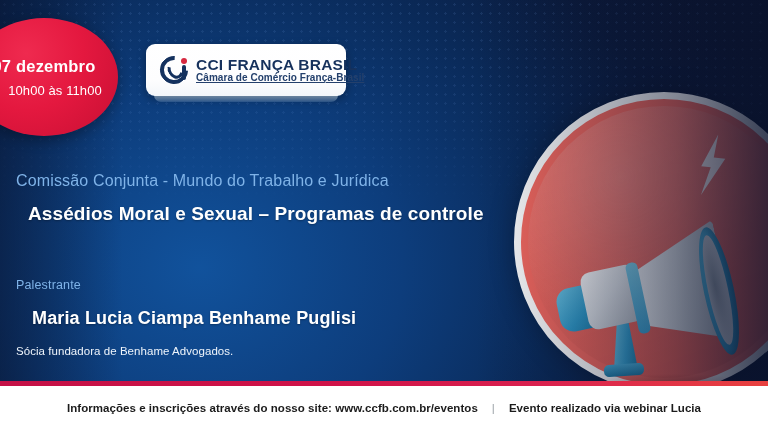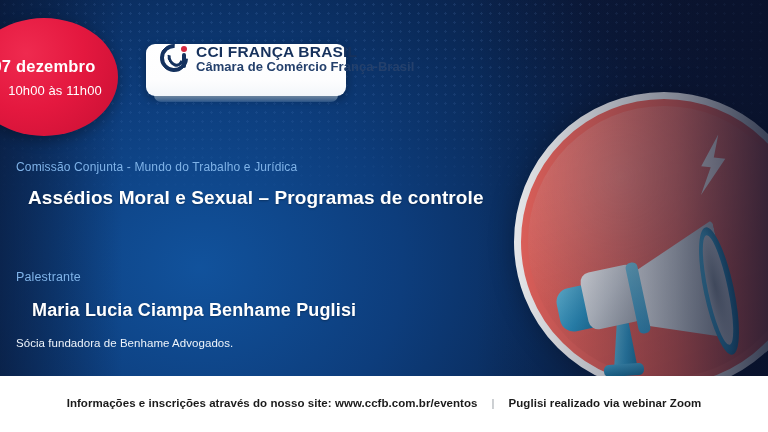--- a/index.html
+++ b/index.html
@@ -115,21 +115,21 @@
     background:radial-gradient(ellipse at center, rgba(120,30,25,.30) 0%, rgba(120,30,25,0) 72%);
     border-radius:50%;
   }
 
   
   .logo-card{
     position:absolute;left:146px;top:44px;width:200px;height:52px;
     background:linear-gradient(180deg,#ffffff 0%,#fdfdfe 70%,#f3f6fa 100%);
     border-radius:9px;
     box-shadow:0 3px 10px rgba(0,0,0,.35);
-    display:flex;gap:8px;padding:0 10px 0 14px;
+    display:flex;align-items:center;gap:8px;padding:0 10px 0 14px;
     box-sizing:border-box;
   }
   .logo-card-shade{
     position:absolute;left:154px;top:94px;width:184px;height:8px;
     background:linear-gradient(180deg,rgba(186,214,240,.95),rgba(140,180,225,.25));
     border-radius:0 0 7px 7px;
   }
   .logo-mark{position:relative;width:28px;height:28px;flex:0 0 28px;}
   .logo-mark .arc{
     position:absolute;left:0;top:0;width:28px;height:28px;
@@ -151,22 +151,22 @@
   .logo-mark .i-dot{
     position:absolute;right:1px;top:2px;width:6px;height:6px;
     background:#d6283f;border-radius:50%;
   }
   .logo-text{display:flex;flex-direction:column;line-height:1;}
   .logo-title{
     font-size:15.5px;font-weight:bold;color:#16315c;letter-spacing:.2px;
     white-space:nowrap;
   }
   .logo-sub{
-    font-size:13px;font-weight:bold;color:#24406c;letter-spacing:.05px;
-    margin-top:0;white-space:nowrap;
+    font-size:10px;font-weight:bold;color:#24406c;letter-spacing:.05px;
+    margin-top:0;white-space:nowrap;text-decoration:underline;
   }
 
   
   .date-badge{
     position:absolute;left:-30px;top:18px;width:148px;height:118px;
     border-radius:50%;
     background:radial-gradient(circle at 38% 30%, #ef2a4f 0%, #e4183f 46%, #c70f33 100%);
     box-shadow:0 4px 14px rgba(0,0,0,.32);
     display:flex;flex-direction:column;align-items:center;justify-content:center;
   }
@@ -176,47 +176,47 @@
   }
   .date-sub{
     font-size:13px;color:#fff;letter-spacing:.1px;margin-top:7px;margin-left:22px;
     white-space:nowrap;
     text-align:center;
   }
 
   
   .copy{position:absolute;left:16px;top:160px;width:540px;}
   .eyebrow{
-    font-size:12px;color:#7fb3e8;font-weight:normal;letter-spacing:.15px;
-    margin:0 0 10px 0;
+    font-size:16px;color:#7fb3e8;font-weight:normal;letter-spacing:.15px;
+    margin:12px 0 10px 0;
   }
   .headline{
     font-size:19px;font-weight:bold;color:#ffffff;line-height:1.24;
     letter-spacing:.1px;margin:12px;
     text-shadow:0 1px 2px rgba(0,0,0,.3);
   }
   .speaker-block{position:absolute;left:16px;top:262px;width:460px;}
   .speaker-label{
-    font-size:12.5px;color:#7fb3e8;margin:8px 0 14px 0;letter-spacing:.15px;
+    font-size:12.5px;color:#7fb3e8;margin:16px 0 14px 0;letter-spacing:.15px;
   }
   .speaker-name{
     font-size:18px;font-weight:bold;color:#ffffff;margin:16px;letter-spacing:.15px;
     text-shadow:0 1px 2px rgba(0,0,0,.3);
   }
   .speaker-role{
     font-size:11.5px;color:#eef4fb;margin:5px 0 0 0;letter-spacing:.05px;
   }
 
   
   .footer-stripe{
     position:absolute;left:0;right:0;bottom:44px;height:7px;
     background:linear-gradient(to right,#c41146 0%,#cf1248 42%,#d9214f 70%,#e8413f 100%);
   }
   .footer-bar{
-    position:absolute;left:0;right:0;bottom:0;height:56px;
+    position:absolute;left:0;right:0;bottom:0;height:46px;
     background:#ffffff;
     display:flex;align-items:center;justify-content:center;gap:0;
   }
   .footer-inner{
     display:flex;align-items:center;gap:14px;
     font-size:11.5px;font-weight:bold;color:#1b1b1b;letter-spacing:.05px;
     padding-bottom:2px;
   }
   .footer-sep{color:#9aa0a6;font-weight:normal;}
 </style>
@@ -280,17 +280,17 @@
     <p class="speaker-label">Palestrante</p>
     <p class="speaker-name">Maria Lucia Ciampa Benhame Puglisi</p>
     <p class="speaker-role">Sócia fundadora  de Benhame Advogados.</p>
   </div>
 
   <div class="footer-stripe"></div>
   <div class="footer-bar">
     <div class="footer-inner">
       <span>Informações e inscrições através do nosso site: www.ccfb.com.br/eventos</span>
       <span class="footer-sep">|</span>
-      <span>Puglisi realizado via webinar Zoom</span>
+      <span>Evento realizado via webinar Lucia</span>
     </div>
   </div>
 
 </div>
 
 </body></html>

